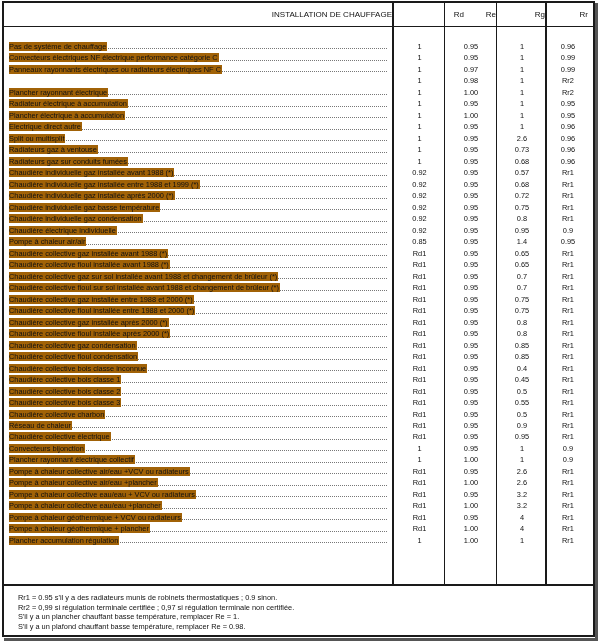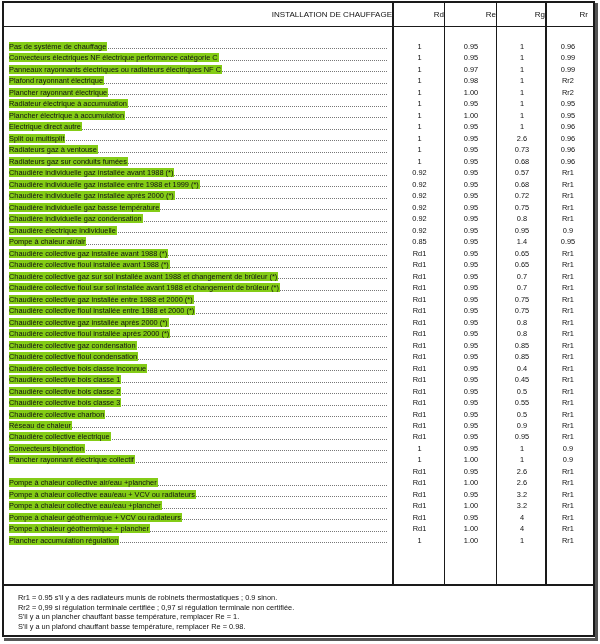--- a/index.html
+++ b/index.html
@@ -10,21 +10,21 @@
     .frame-shadow { position: absolute; left: 4px; top: 638px; width: 594px; height: 3px; background: #555; }
     .frame-shadow-r { position: absolute; left: 595px; top: 3px; width: 3px; height: 638px; background: #555; }
     .vline { position: absolute; top: 0; width: 1px; height: 582px; background: #1a1a1a; }
     .vline.thick { width: 2px; }
     .hline { position: absolute; left: 0; width: 100%; height: 1px; background: #1a1a1a; }
     .hline.thick { height: 2px; }
     .hdr { position: absolute; top: 0; height: 24px; line-height: 24px; font-size: 8px; text-align: right; }
     .rows { position: absolute; left: 0; top: 38px; width: 100%; }
     .row { position: relative; height: 11.49px; font-size: 7.4px; line-height: 11.49px; white-space: nowrap; }
     .lbl { position: absolute; left: 5px; width: 378px; overflow: hidden; }
-    .lbl span.t { background: #84cc16; padding-right: 1px; position: relative; z-index: 1; }
+    .lbl span.t { background: #a16207; padding-right: 1px; position: relative; z-index: 1; }
     .lbl .dots { position: absolute; left: 0; right: 0; bottom: 3px; border-bottom: 1px dotted #777; }
     .val { position: absolute; text-align: center; }
     .c-rd { left: 390px; width: 51px; }
     .c-re { left: 441px; width: 52px; }
     .c-rg { left: 493px; width: 50px; }
     .c-rr { left: 543px; width: 42px; }
     .notes { position: absolute; left: 14px; top: 590px; font-size: 7.4px; line-height: 9.6px; }
   </style>
 </head>
 <body>
@@ -33,21 +33,21 @@
 <div class="frame-shadow-r"></div>
 
 <div class="frame">
 
   <div class="vline thick" style="left:388px"></div>
   <div class="vline" style="left:440px"></div>
   <div class="vline" style="left:492px"></div>
   <div class="vline thick" style="left:541px"></div>
 
   <div class="hdr" style="left:0;width:388px">INSTALLATION DE CHAUFFAGE</div>
-  <div class="hdr" style="left:390px;width:50px">Rd</div>
+  <div class="hdr" style="left:410px;width:50px">Rd</div>
   <div class="hdr" style="left:441px;width:51px">Re</div>
   <div class="hdr" style="left:493px;width:48px">Rg</div>
   <div class="hdr" style="left:540px;width:44px">Rr</div>
   <div class="hline" style="top:23px"></div>
 
   <div class="rows" id="rows">
       <div class="row">
         <div class="lbl"><div class="dots"></div><span class="t">Pas de système de chauffage</span></div>
         <div class="val c-rd">1</div>
         <div class="val c-re">0.95</div>
@@ -62,21 +62,20 @@
         <div class="val c-rr">0.99</div>
       </div>
       <div class="row">
         <div class="lbl"><div class="dots"></div><span class="t">Panneaux rayonnants électriques ou radiateurs électriques NF C</span></div>
         <div class="val c-rd">1</div>
         <div class="val c-re">0.97</div>
         <div class="val c-rg">1</div>
         <div class="val c-rr">0.99</div>
       </div>
       <div class="row">
-        <div class="lbl"><div class="dots"></div><span class="t">Plafond rayonnant électrique</span></div>
         <div class="val c-rd">1</div>
         <div class="val c-re">0.98</div>
         <div class="val c-rg">1</div>
         <div class="val c-rr">Rr2</div>
       </div>
       <div class="row">
         <div class="lbl"><div class="dots"></div><span class="t">Plancher rayonnant électrique</span></div>
         <div class="val c-rd">1</div>
         <div class="val c-re">1.00</div>
         <div class="val c-rg">1</div>
@@ -300,21 +299,21 @@
         <div class="val c-rr">0.9</div>
       </div>
       <div class="row">
         <div class="lbl"><div class="dots"></div><span class="t">Plancher rayonnant électrique collectif</span></div>
         <div class="val c-rd">1</div>
         <div class="val c-re">1.00</div>
         <div class="val c-rg">1</div>
         <div class="val c-rr">0.9</div>
       </div>
       <div class="row">
-        <div class="lbl"><div class="dots"></div></div>
+        <div class="lbl"><div class="dots"></div><span class="t">Pompe à chaleur collective air/eau +VCV ou radiateurs</span></div>
         <div class="val c-rd">Rd1</div>
         <div class="val c-re">0.95</div>
         <div class="val c-rg">2.6</div>
         <div class="val c-rr">Rr1</div>
       </div>
       <div class="row">
         <div class="lbl"><div class="dots"></div><span class="t">Pompe à chaleur collective air/eau +plancher</span></div>
         <div class="val c-rd">Rd1</div>
         <div class="val c-re">1.00</div>
         <div class="val c-rg">2.6</div>

